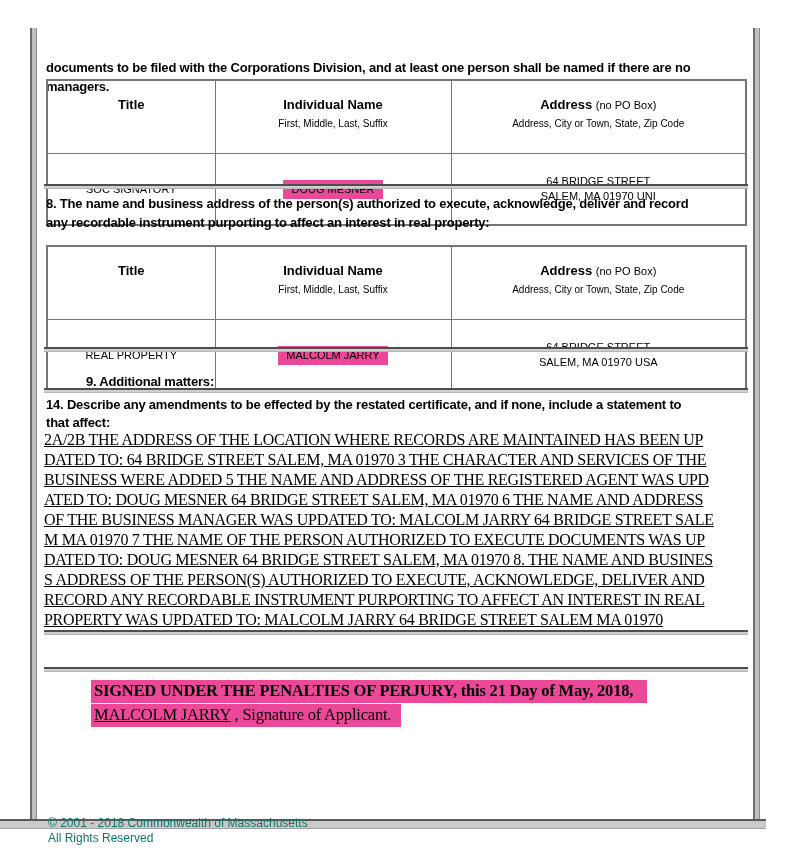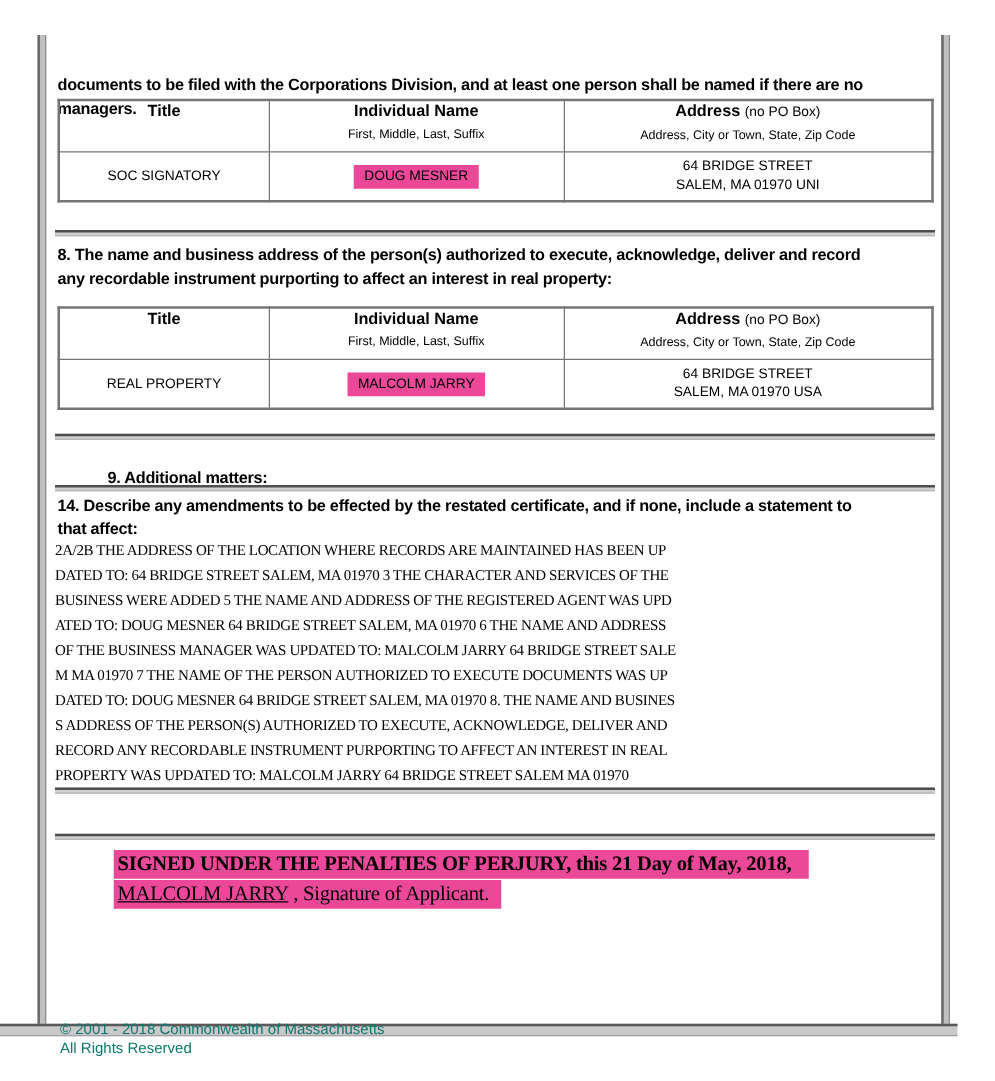--- a/index.html
+++ b/index.html
@@ -16,34 +16,34 @@
 
   
   .rule { position:absolute; left:44px; width:704px; height:2px; background:#cfcfcf;
           border-top:2px solid #4e4e4e; border-bottom:1px solid #b5b5b5; }
 
   .heading { position:absolute; left:46px; font-weight:bold; font-size:13px; line-height:19px;
              letter-spacing:-0.2px; white-space:pre; }
 
   
   table.info { position:absolute; left:46px; width:699px; border-collapse:collapse; table-layout:fixed; }
-  table.info td { border:1px solid #757575; text-align:center; padding:0; }
+  table.info td { border:1px solid #757575; text-align:center; padding:16px; }
   table.info { border:2px solid #757575; }
   td.hdr { height:40px; vertical-align:top; padding-top:4px; }
   .hdr-label { font-weight:bold; font-size:13px; line-height:16px; }
   .hdr-note  { font-weight:normal; font-size:11px; }
   .hdr-sub   { font-size:10px; line-height:15px; padding-top:3px; }
   td.data { height:38px; vertical-align:middle; font-size:11px; line-height:15px; white-space:pre-line; }
 
   .hl { background:#ec4899; display:inline-block; }
   .hl-name { padding:2px 8px 2px 8px; }
 
   .serif-block { position:absolute; left:44px; top:430px; font-family:"Liberation Serif", serif;
-                 font-size:12px; line-height:20px; letter-spacing:-0.3px; white-space:pre;
-                 }
+                 font-size:16px; line-height:20px; letter-spacing:-0.3px; white-space:pre;
+                 text-decoration:underline; }
 
   .sig-block { position:absolute; left:43px; top:680px; font-family:"Liberation Serif", serif;
                font-size:16.5px; letter-spacing:-0.2px;margin-left:48px; }
   .sig-line { display:block; }
   .sig-line1 .hl { padding:1px 14px 2px 3px; font-weight:bold; }
   .sig-line2 { margin-top:1px; }
   .sig-line2 .hl { padding:1px 10px 2px 3px; }
   .sig-name { text-decoration:underline; font-weight:normal; }
   .sig-rest { font-weight:normal; }
 

